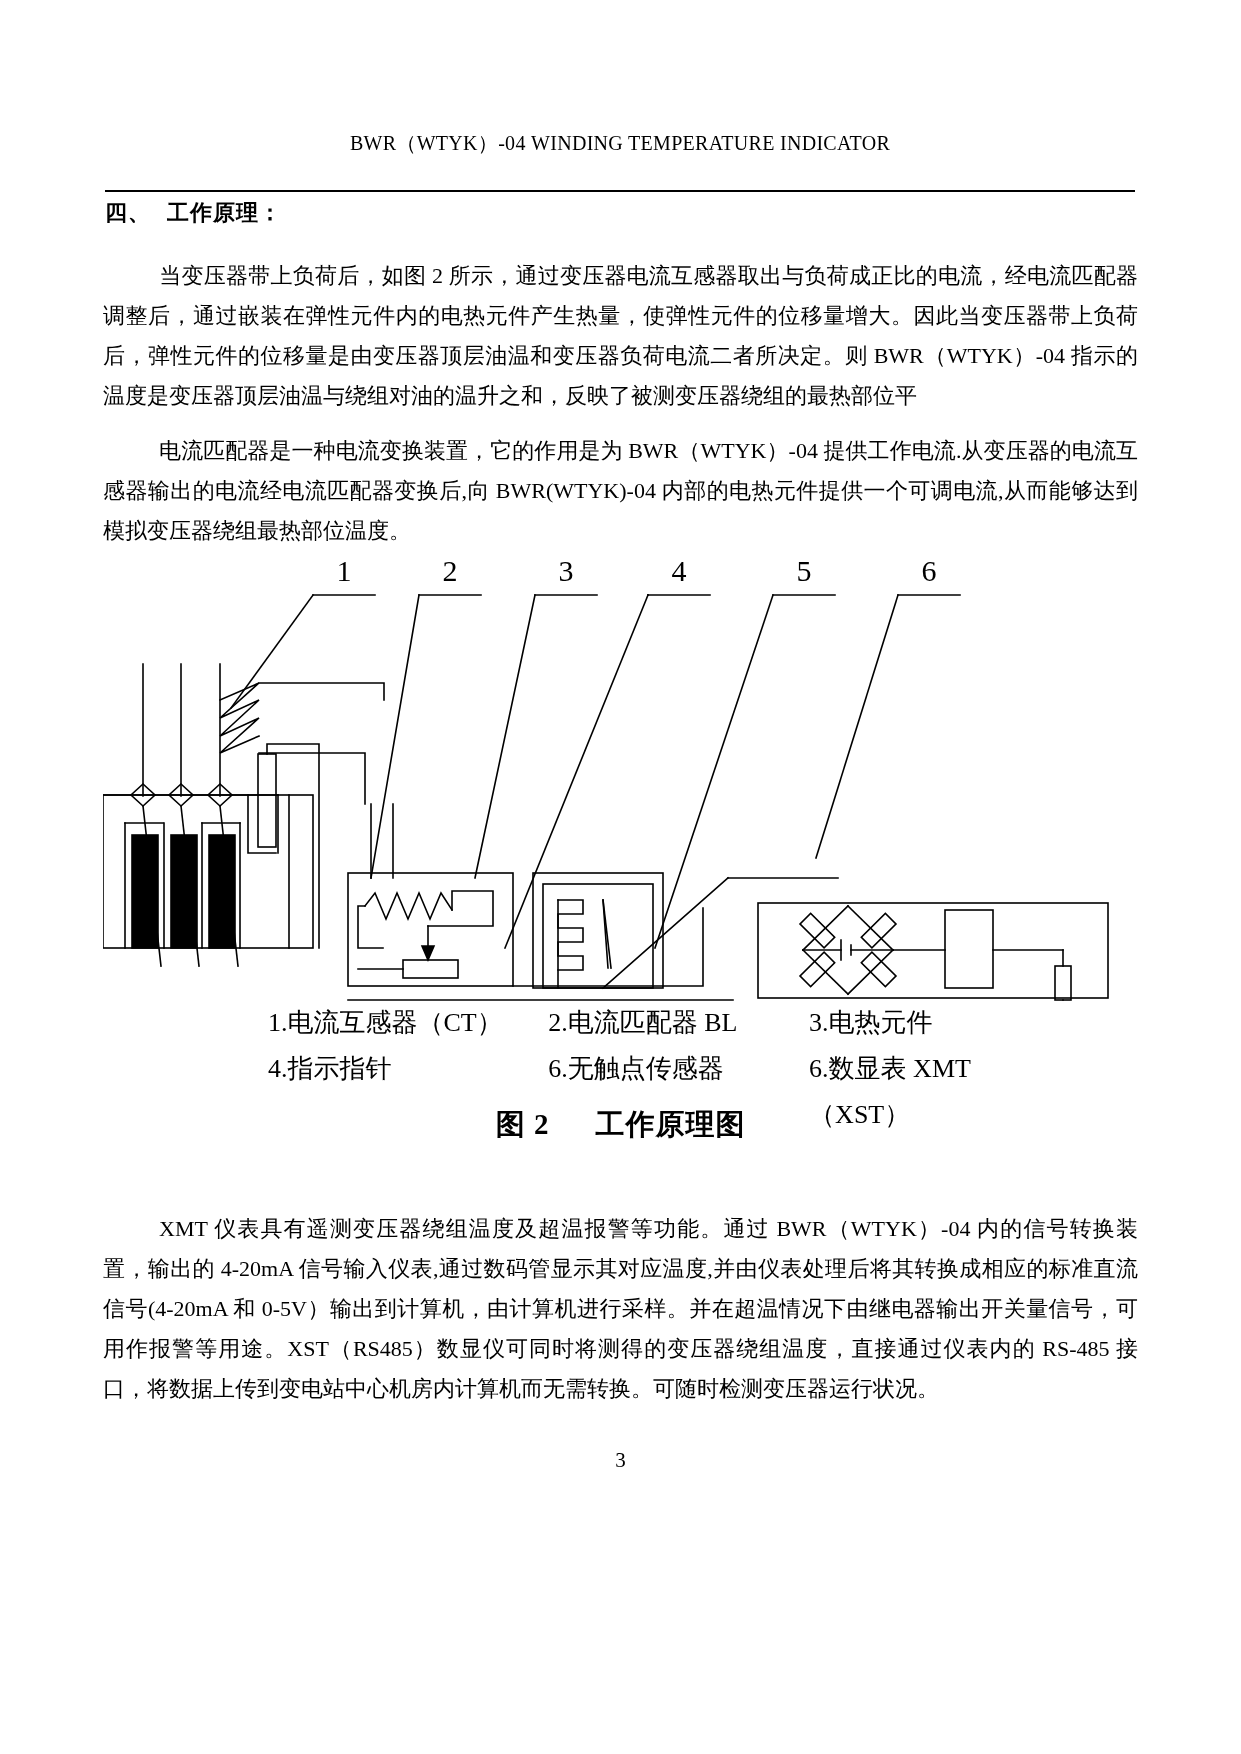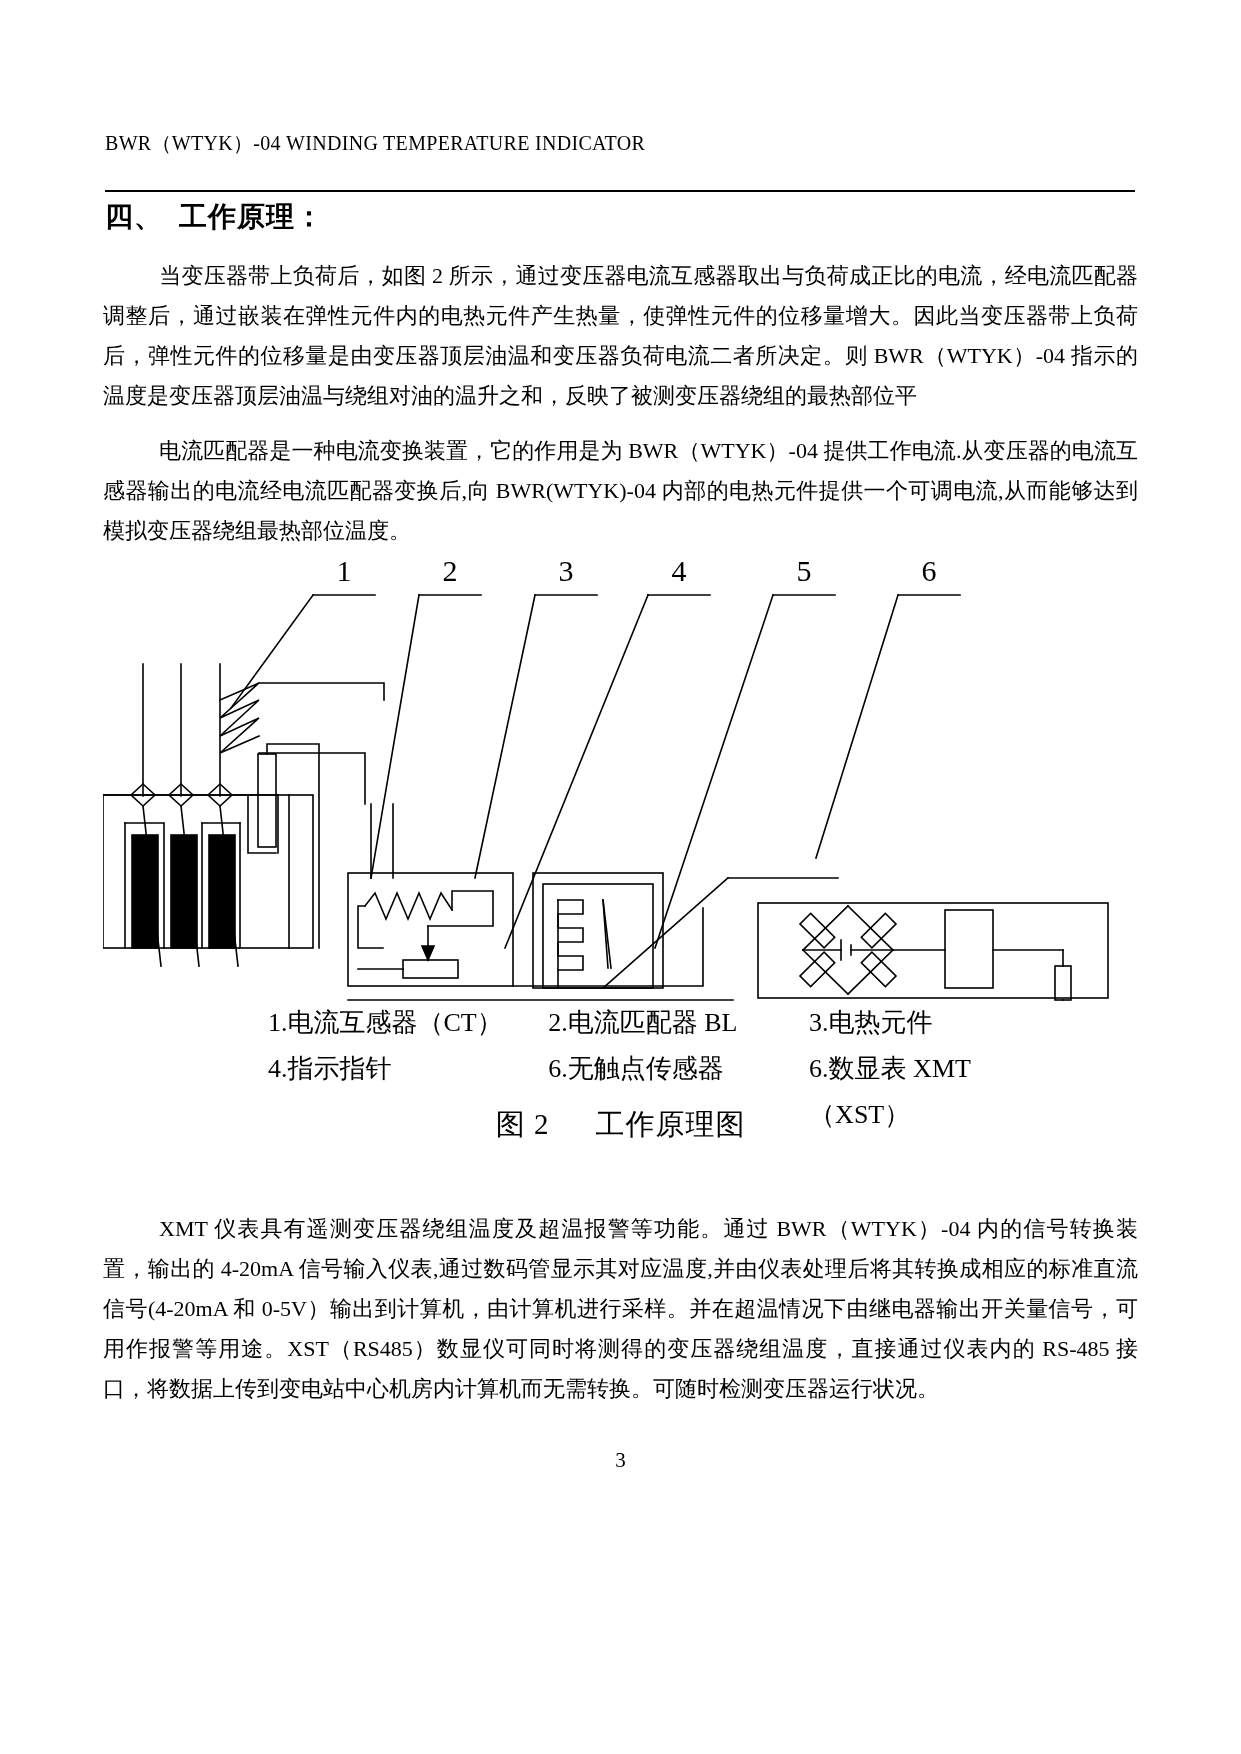--- a/index.html
+++ b/index.html
@@ -32,39 +32,40 @@
   }
   .header-cn {
     text-align: center;
     font-size: 27px;
     letter-spacing: 13px;
     font-weight: 500;
     line-height: 34px;
     font-family: "Liberation Serif", "DejaVu Serif", serif;
   }
   .header-en {
+    text-align: center;
     font-size: 20px;
     line-height: 26px;
     letter-spacing: 0.3px;
     margin-top: 2px;
   }
   .header-rule {
     position: absolute;
     left: 105px;
     top: 190px;
     width: 1030px;
     border-top: 2px solid #000;
   }
 
   
   .sec-heading {
     position: absolute;
     left: 105px;
     top: 198px;
-    font-size: 28px;
+    font-size: 22px;
     font-weight: bold;
     letter-spacing: 1px;
     font-family: "Liberation Sans", "DejaVu Sans", sans-serif;
   }
   .sec-heading .num { margin-right: 16px; }
 
   
   .body-block {
     position: absolute;
     left: 103px;
@@ -108,21 +109,21 @@
   .legend-row .c3 { width: 270px; }
 
   
   .fig-caption {
     position: absolute;
     left: 0;
     top: 1105px;
     width: 1241px;
     text-align: center;
     font-size: 29px;
-    font-weight: normal;
+    font-weight: bold;
     letter-spacing: 1px;
   }
   .fig-caption .gap { display: inline-block; width: 46px; }
 
   
   #para3 { top: 1185px; }
 
   
   .page-no {
     position: absolute;

